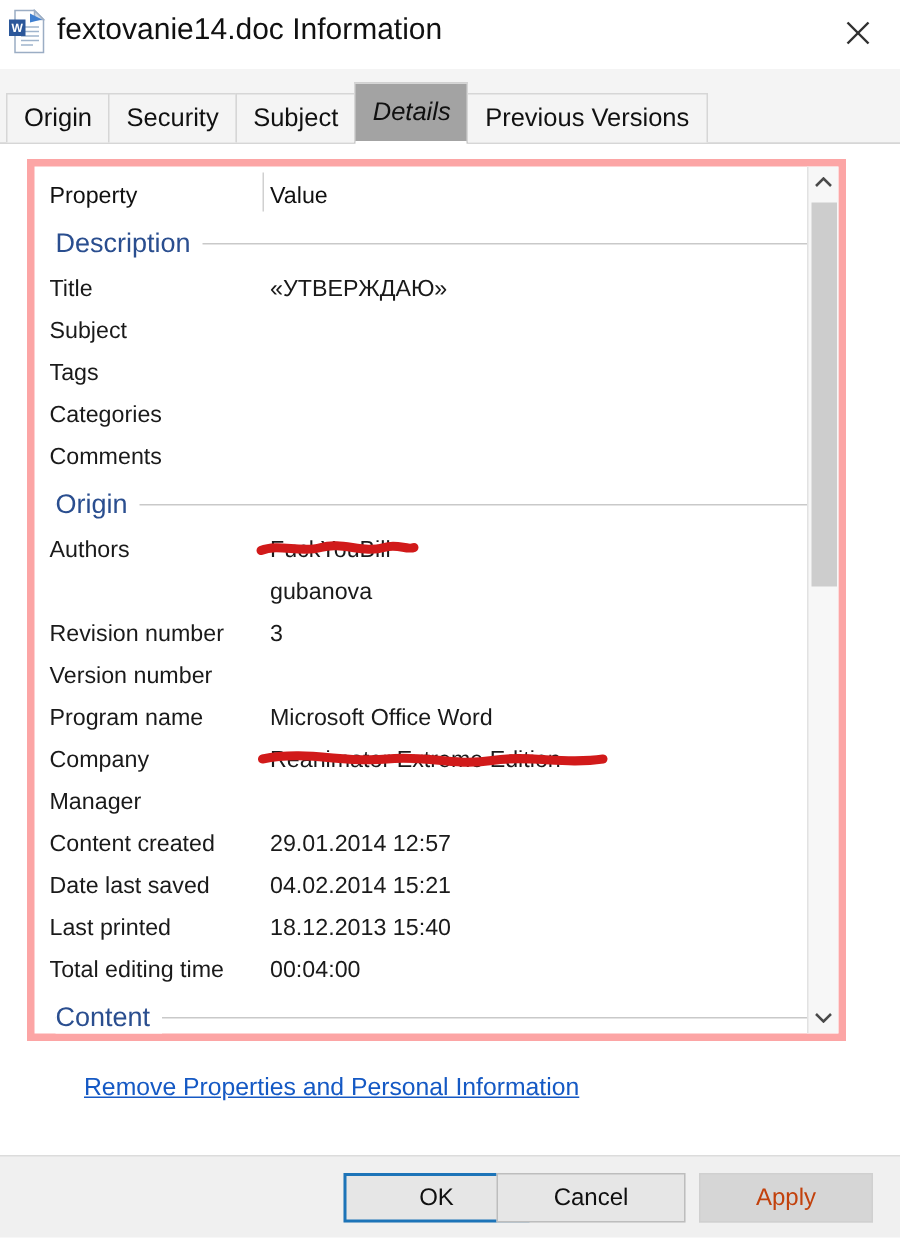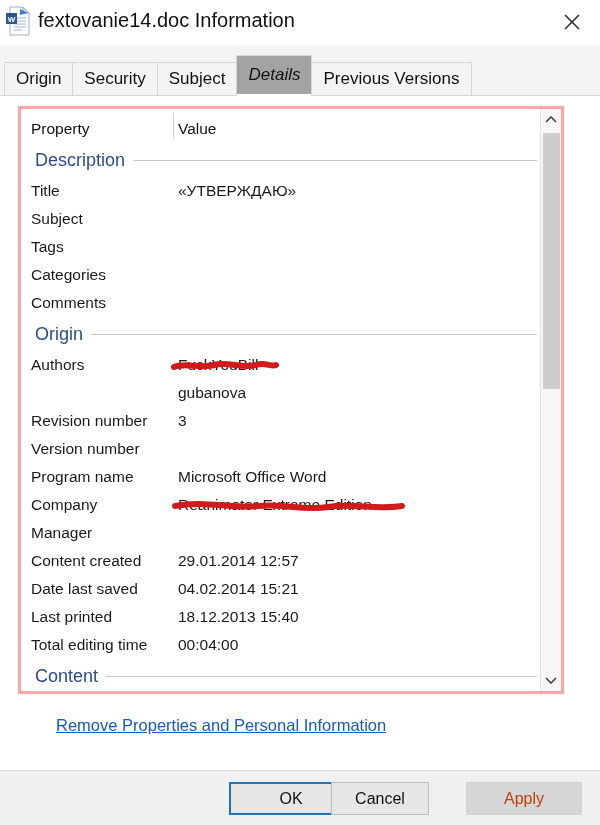--- a/index.html
+++ b/index.html
@@ -93,21 +93,21 @@
     left: 0; right: 0; bottom: -1px;
     height: 2px; background: #ffffff;
   }
 
   
   .listbox {
     position: absolute;
     left: 18px; top: 106px;
     width: 546px; height: 588px;
     background: #ffffff;
-    border: 3px solid #fca5a5;
+    border: 5px solid #fca5a5;
     overflow: hidden;
   }
   .list-inner {
     position: absolute;
     left: 0; top: 0;
     width: 524px; height: 100%;
     padding: 6px 0 0 0;
   }
 
   .col-sep {
@@ -225,21 +225,21 @@
     border: 2px solid #1d74b8;
     background: #e6e6e6;
   }
   .btn.disabled {
     background: #d6d6d6;
     border-color: #d0d0d0;
     color: #c2410c;
     cursor: default;
   }
   #btn-ok     { left: 190px; width: 124px; margin-left: 39px; }
-  #btn-cancel { left: 331px; width: 98px; }
+  #btn-cancel { left: 331px; width: 126px; }
   #btn-apply  { left: 466px; width: 116px; }
 </style>
 </head>
 <body>
 
 <div class="titlebar">
   <span class="doc-icon">
     <svg width="26" height="30" viewBox="0 0 26 30">
       <path d="M4 1 H17 L23 7 V29 H4 Z" fill="#ffffff" stroke="#9badc4" stroke-width="1"></path>
       <path d="M17 1 L23 7 H17 Z" fill="#cfd9e6" stroke="#9badc4" stroke-width="1"></path>

